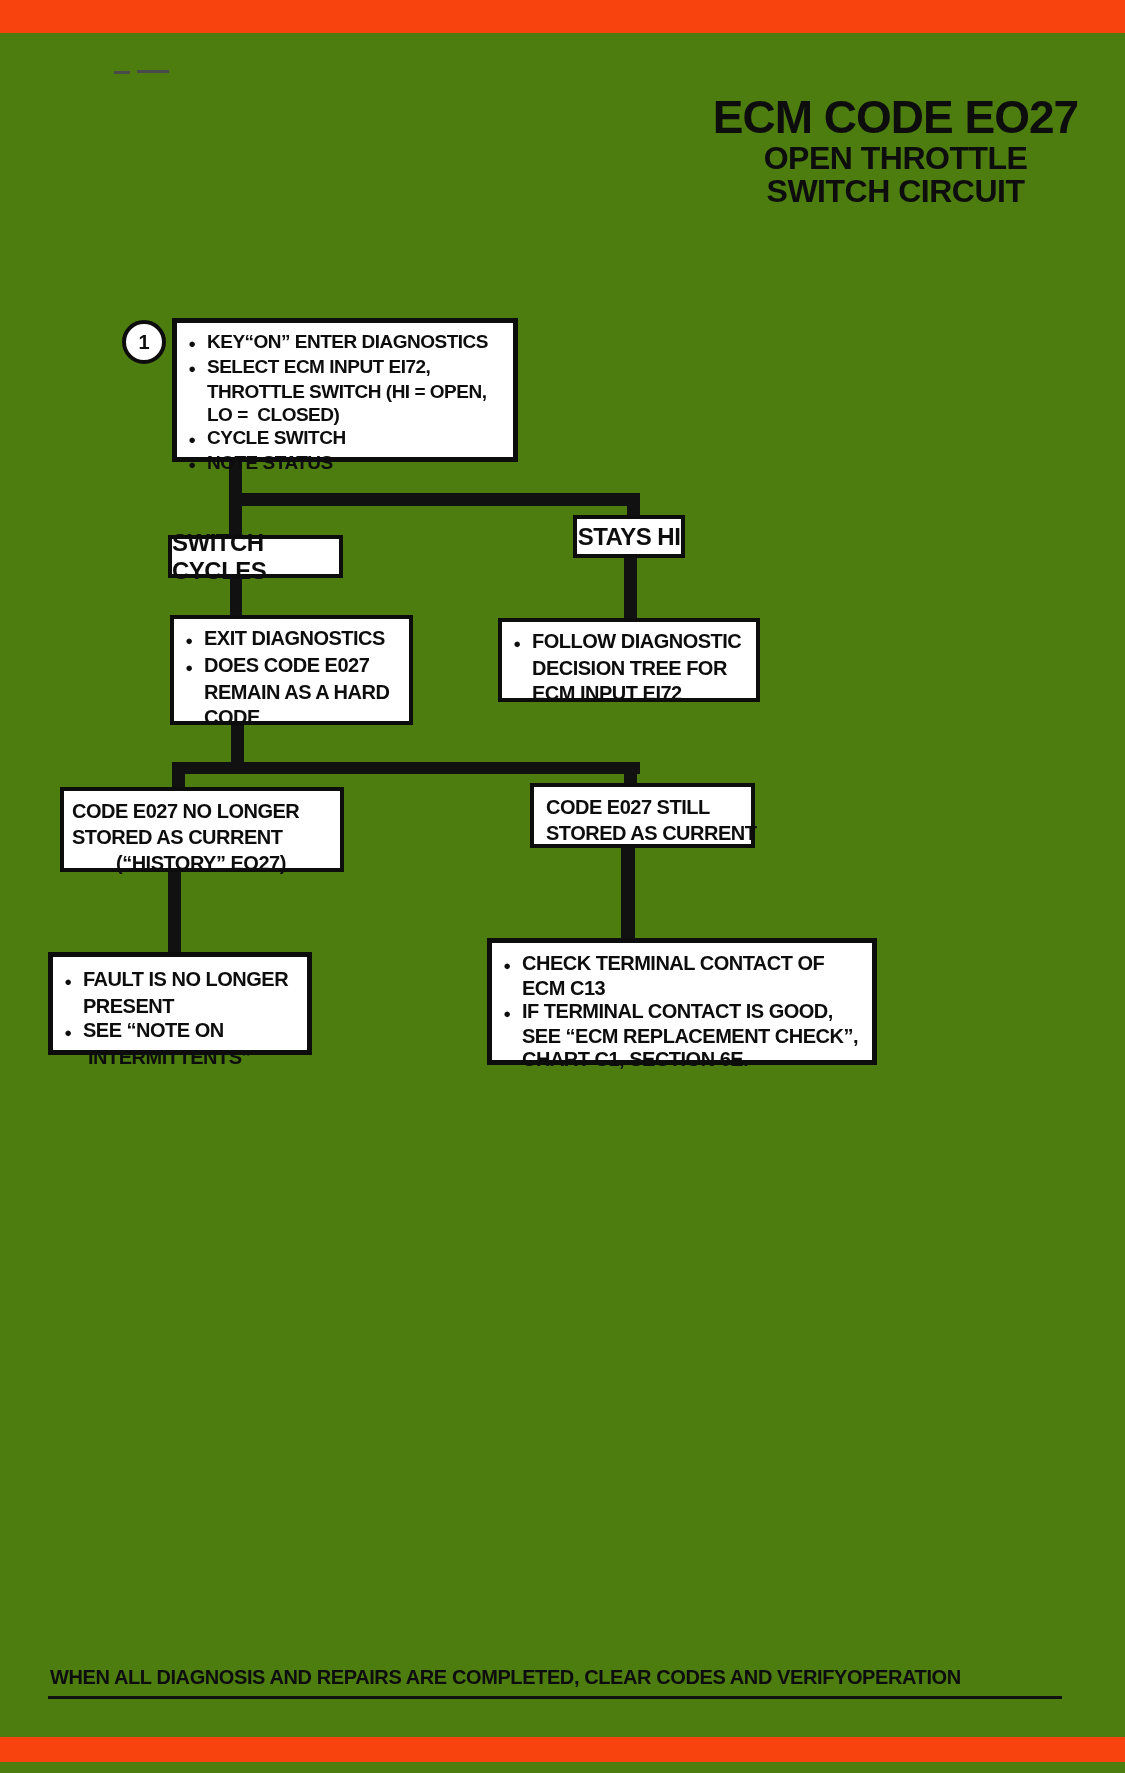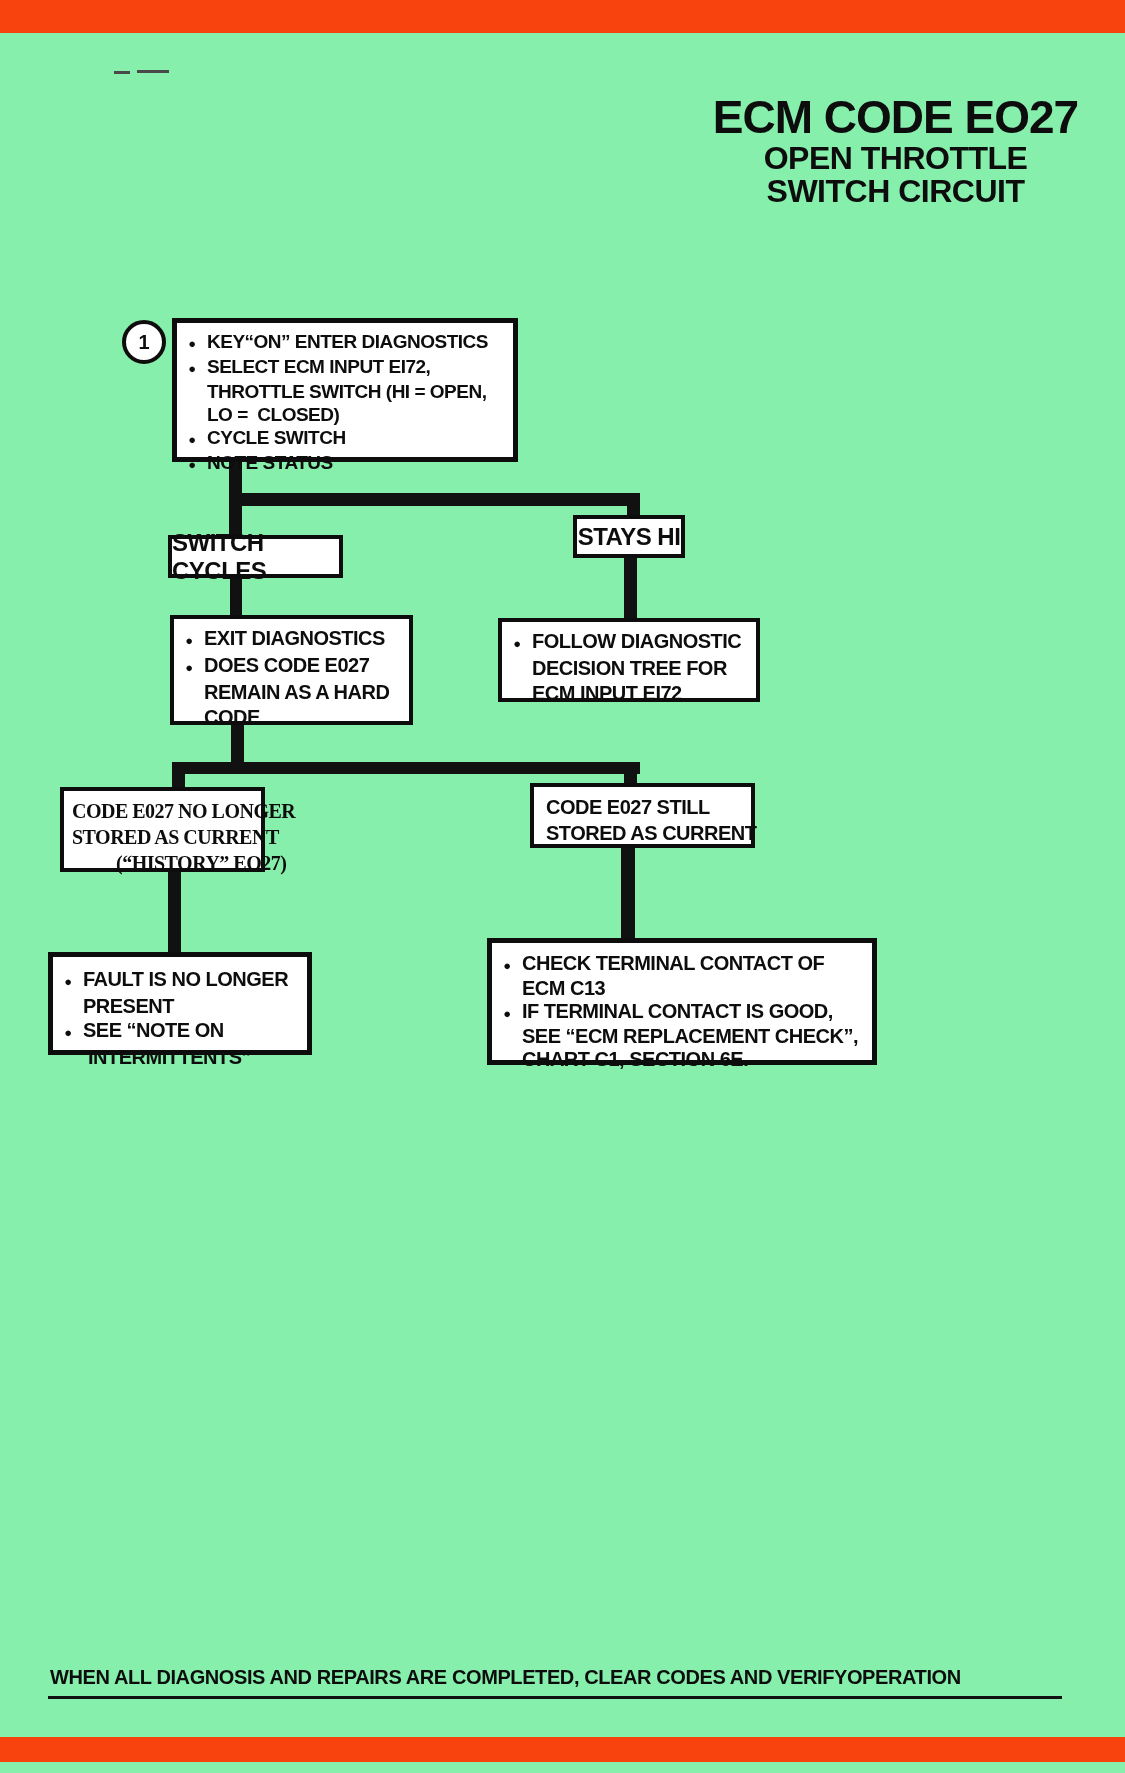--- a/index.html
+++ b/index.html
@@ -1,17 +1,17 @@
 <!DOCTYPE html>
 <html><head>
 <meta charset="utf-8">
 <style>
   html,body{margin:0;padding:0;background:#e8e8e8;}
   .page{
-    position:relative;width:1125px;height:1773px;background:#86efac;
+    position:relative;width:1125px;height:1773px;background:#4d7c0f;
     font-family:"Liberation Sans", sans-serif;font-weight:bold;color:#0d0d0d;
     overflow:hidden;margin:0 auto;
   }
   .accent-bar{position:absolute;left:0;width:1125px;background:#f9430f;}
   .accent-bar.top{top:0;height:33px;}
   .accent-bar.bottom{top:1737px;height:25px;}
 
   .scan-dash{position:absolute;background:#4a4a4a;height:3px;}
 
   .title-block{position:absolute;left:698px;top:92px;width:395px;text-align:center;}
@@ -140,21 +140,21 @@
           <span class="bul"></span>
           <span class="rtxt">DECISION TREE FOR</span>
         </div>
       <div class="row">
           <span class="bul"></span>
           <span class="rtxt">ECM INPUT EI72</span>
         </div>
     </div>
   </div>
 
-  <div class="node" style="left:60px;top:787px;width:205px;height:85px;font-family:Liberation Serif, serif;">
+  <div class="node" style="left:60px;top:787px;width:284px;height:85px;">
     <div class="plain">CODE E027 NO LONGER</div>
     <div class="plain" style="padding-top:0;">STORED AS CURRENT</div>
     <div class="plain" style="padding-top:0;margin-left:44px;">(“HISTORY” EO27)</div>
   </div>
 
   <div class="node" style="left:515px;top:783px;width:225px;height:65px;margin-left:15px;">
     <div class="plain" style="padding-left:12px;">CODE E027 STILL</div>
     <div class="plain" style="padding-top:0;padding-left:12px;">STORED AS CURRENT</div>
   </div>
 

